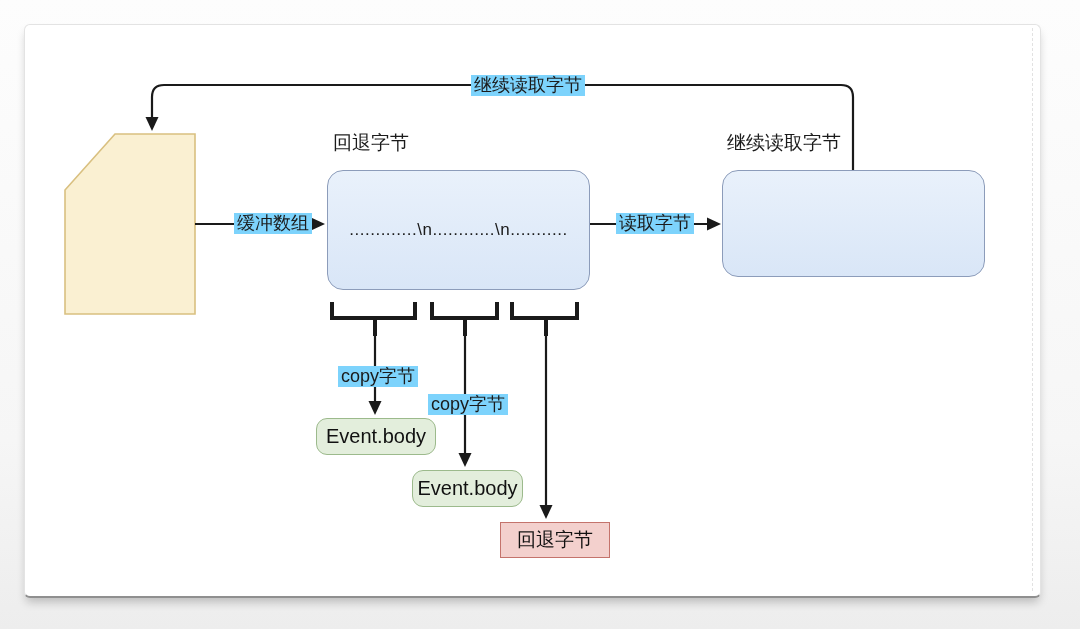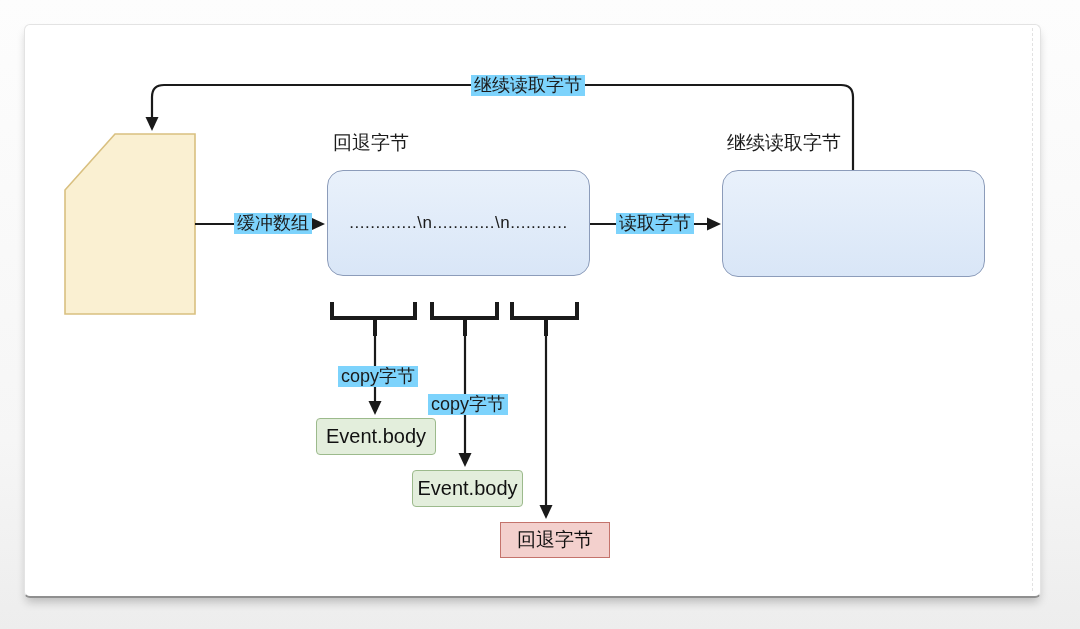--- a/index.html
+++ b/index.html
@@ -20,25 +20,25 @@
     position:absolute;left:1032px;top:28px;height:563px;width:0;
     border-left:1px dashed #e2e2e2;z-index:1;
   }
   svg.wires{position:absolute;left:0;top:0;z-index:2;}
   .node{position:absolute;z-index:3;box-sizing:border-box;
         display:flex;align-items:center;justify-content:center;}
   .blue-box{
     background:linear-gradient(180deg,#e9f1fb 0%,#d9e6f7 100%);
     border:1.4px solid #8c9cba;border-radius:16px;
   }
-  .buffer-box{left:327px;top:170px;width:263px;height:106px;
+  .buffer-box{left:327px;top:170px;width:263px;height:120px;
     font-size:17px;letter-spacing:0.5px;color:#1a1a1a;}
   .reuse-box{left:722px;top:170px;width:263px;height:107px;}
   .green-box{
-    background:#e3eedc;border:1.4px solid #9cba8c;border-radius:4px;
+    background:#e3eedc;border:1.4px solid #9cba8c;border-radius:11px;
     font-size:20px;color:#111;
   }
   .event1{left:316px;top:418px;width:120px;height:37px;}
   .event2{left:412px;top:470px;width:111px;height:37px;}
   .red-box{
     left:500px;top:522px;width:110px;height:36px;
     background:#f3d0cd;border:1.4px solid #c4736c;border-radius:0;
     font-size:19px;color:#111;
   }
   .diagram-label{position:absolute;z-index:4;font-size:19px;white-space:nowrap;}

